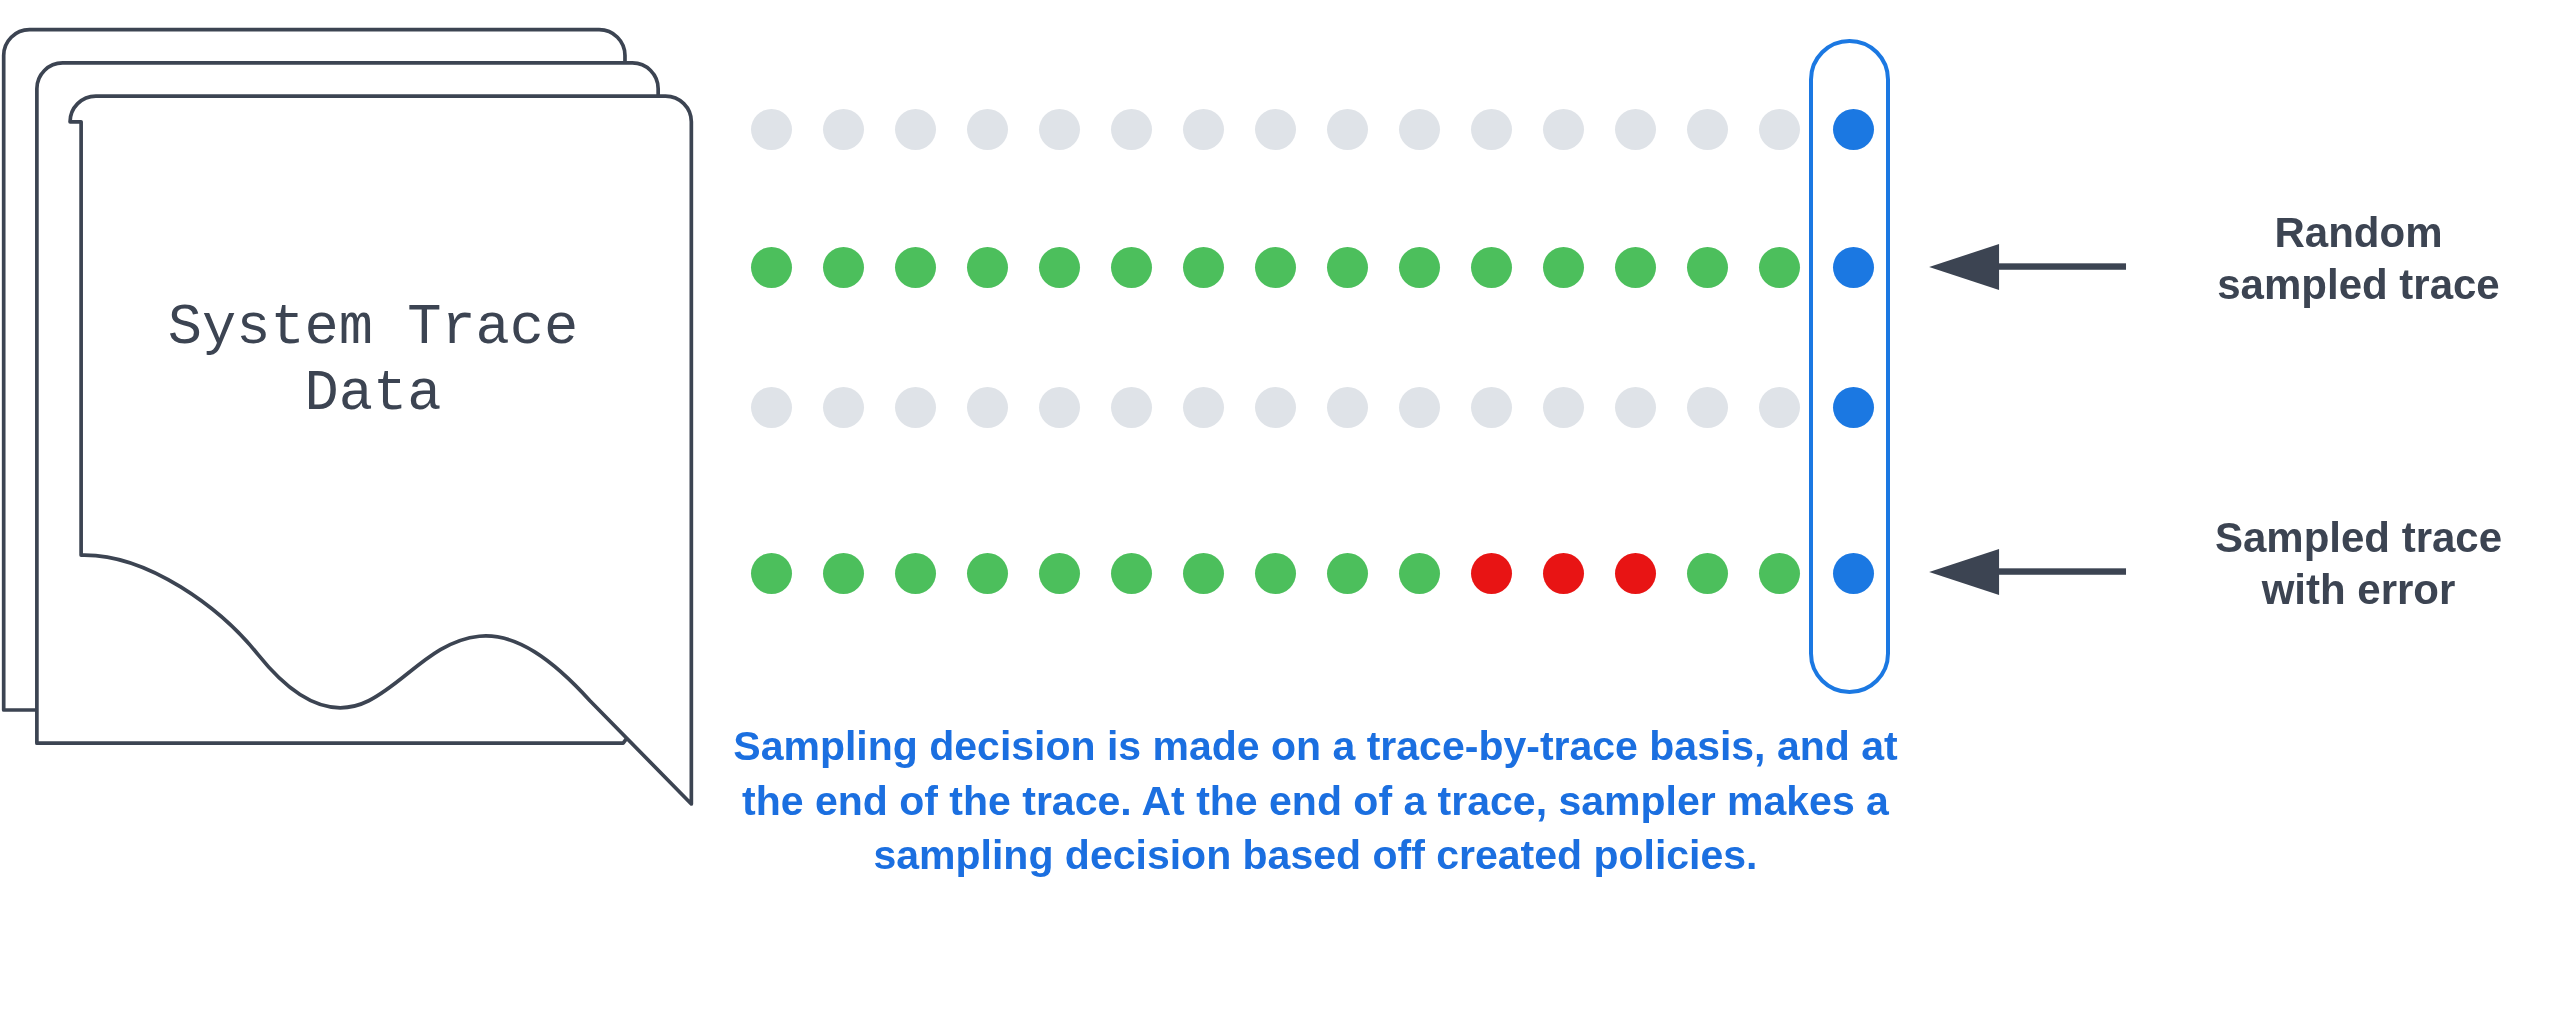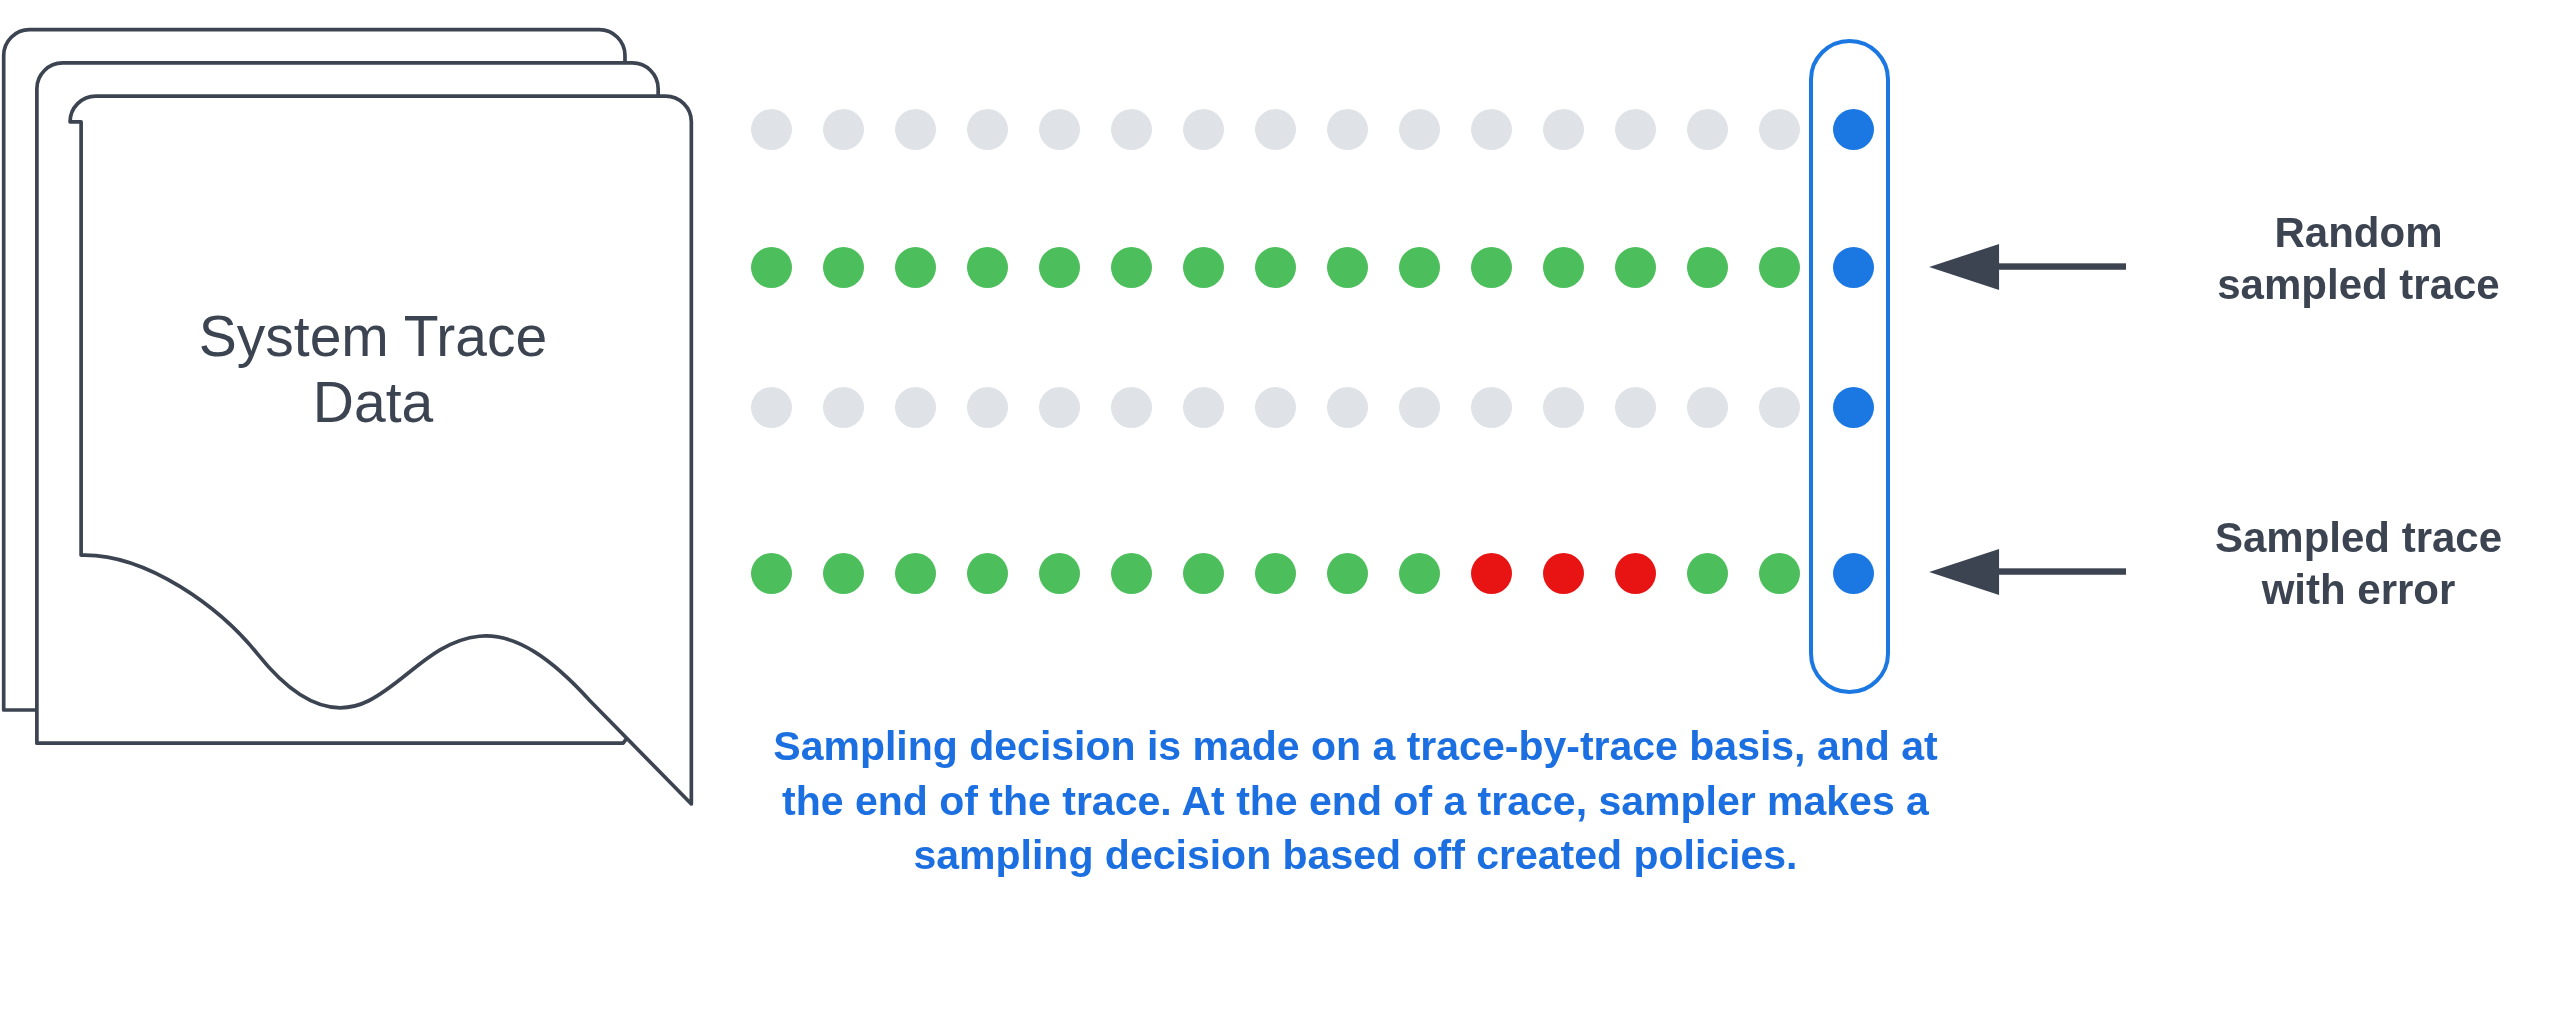--- a/index.html
+++ b/index.html
@@ -35,27 +35,27 @@
   .doc-outline {
     fill: #ffffff;
     stroke: #3c4452;
     stroke-width: 4;
     stroke-linejoin: round;
     stroke-linecap: round;
   }
   #doc-label {
     position: absolute;
     left: 78px;
-    top: 304px;
+    top: 296px;
     width: 590px;
     text-align: center;
     font-size: 57px;
     line-height: 1.15;
     color: #3c4452;
-    font-family: Liberation Sans, sans-serif;
+    font-family: Liberation Mono, monospace;
     font-weight: 400;
     white-space: pre-line;
     pointer-events: none;
   }
 
   
   #trace-area {
     position: absolute;
     left: 0;
     top: 0;
@@ -124,21 +124,21 @@
     font-weight: bold;
     line-height: 1.24;
     color: #3c4452;
     white-space: pre-line;
     font-family: "Liberation Sans", sans-serif;
   }
 
   
   #caption {
     position: absolute;
-    left: 756px;
+    left: 716px;
     top: 719px;
     width: 1199px;
     text-align: center;
     font-size: 41px;
     font-weight: bold;
     line-height: 1.33;
     color: #1b6fe0;
     font-family: "Liberation Sans", sans-serif;
     white-space: pre-line;
   }

